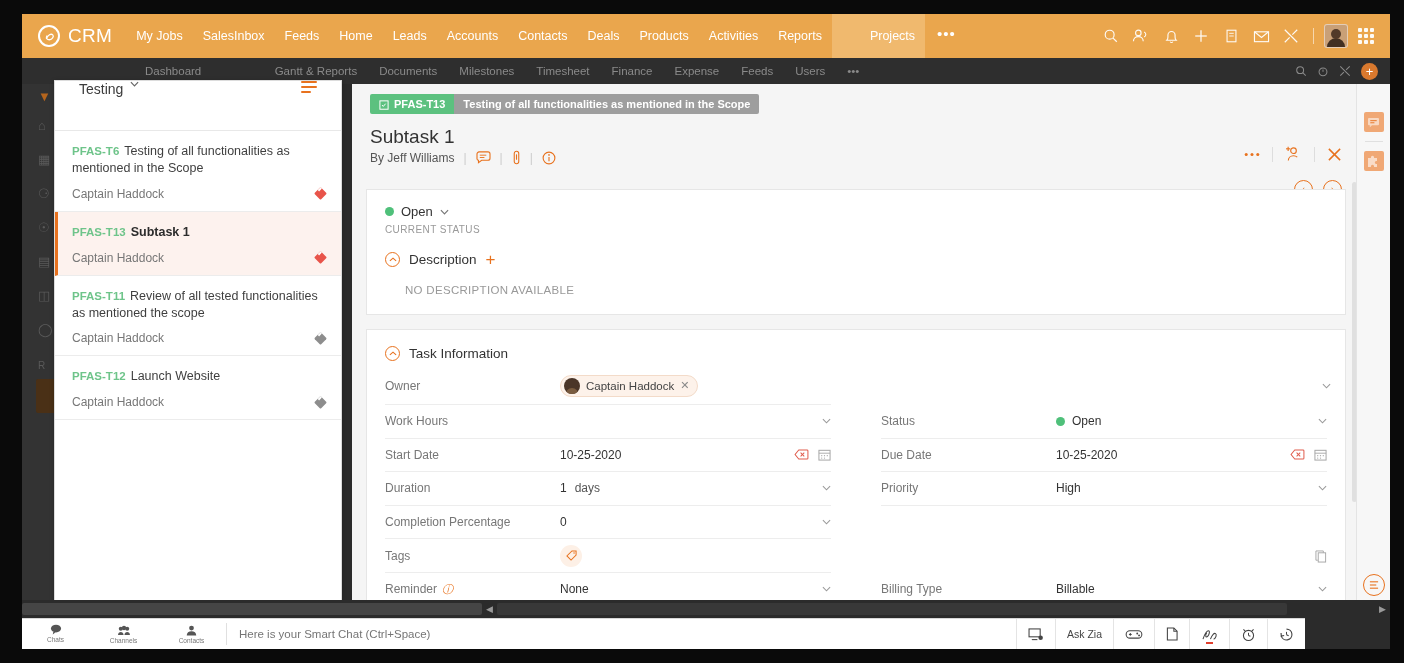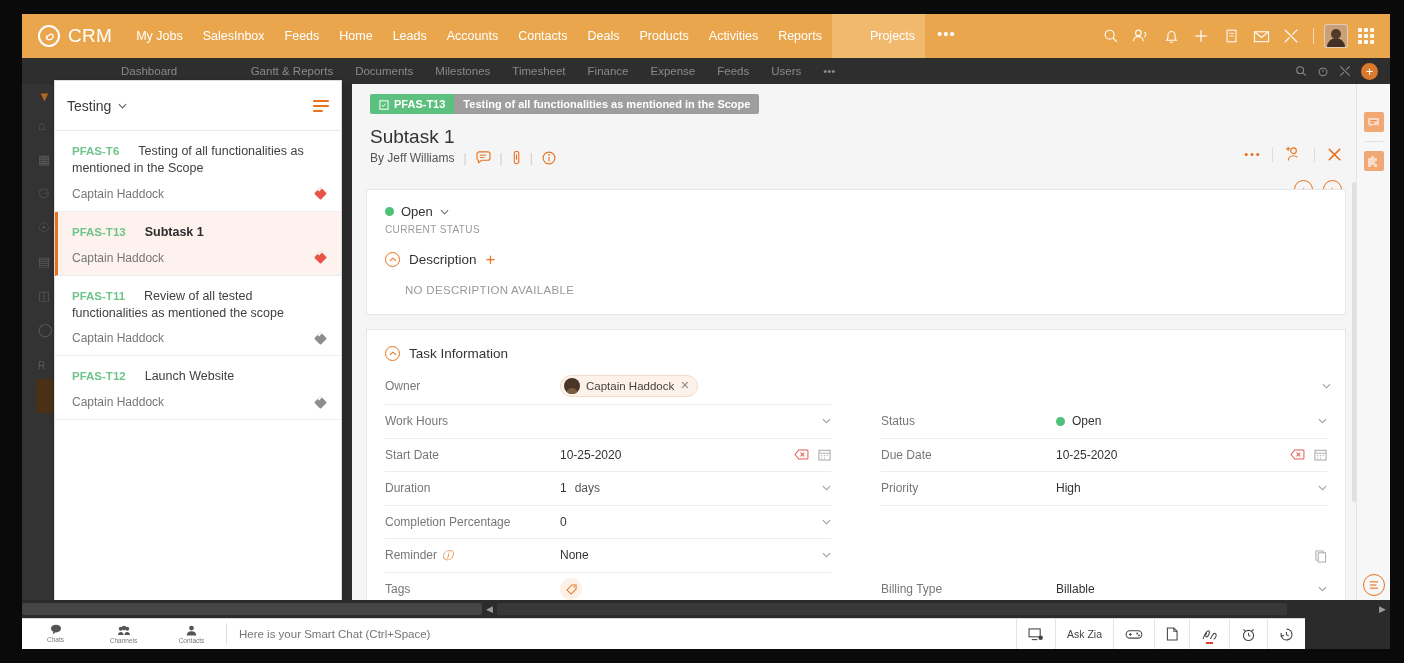--- a/index.html
+++ b/index.html
@@ -61,21 +61,21 @@
   .tb-grid {
     width: 16px; height: 16px;
     display: grid; grid-template-columns: repeat(3, 4px); grid-template-rows: repeat(3, 4px);
     gap: 2px;
   }
   .tb-grid i { background: #fff; border-radius: 1px; display: block; }
 
   
   .subnav {
     position: absolute; left: 0; top: 44px; width: 1368px; height: 26px;
-    background: #2e2e2e; display: flex; align-items: center; padding-left: 88px;
+    background: #2e2e2e; display: flex; align-items: center; padding-left: 112px;
   }
   .subnav-item { font-size: 11.5px; color: #8a8a8a; padding: 0 11px; cursor: pointer; white-space: nowrap; }
   .subnav-item.active { color: #c2703a; margin-top: 28px; }
   .subnav-right { margin-left: auto; display: flex; align-items: center; gap: 10px; padding-right: 12px; }
   .subnav-ic { color: #8a8a8a; font-size: 12px; }
   .subnav-plus {
     width: 17px; height: 17px; border-radius: 50%; background: #d9792e; color: #fff;
     display: flex; align-items: center; justify-content: center; font-size: 13px; line-height: 1;
   }
 
@@ -93,38 +93,38 @@
   .rail-label { padding: 14px 0 6px 16px; font-size: 10px; color: #5a5a5a; letter-spacing: .5px; }
   .rail-block { margin: 2px 0 0 14px; width: 46px; height: 34px; background: #4a3016; border-radius: 2px; }
 
   
   .tasklist {
     position: absolute; left: 32px; top: 66px; width: 288px; height: 534px;
     background: #fff; border: 1px solid #dcdcdc; display: flex; flex-direction: column;
     box-shadow: 0 1px 4px rgba(0,0,0,.25);
   }
   .tl-head {
-    height: 50px; display: flex; align-items: center; padding: 0 12px;
+    height: 50px; display: flex; align-items: flex-start; padding: 0 24px;
     border-bottom: 1px solid #e8e8e8; flex: none;
   }
   .tl-title { font-size: 14px; color: #3b3b3b; }
   .tl-caret { margin-left: 7px; color: #666; font-size: 11px; }
   .tl-filter { margin-left: auto; display: flex; flex-direction: column; gap: 3px; cursor: pointer; }
   .tl-filter i { display: block; background: #e8721e; height: 2px; border-radius: 1px; }
   .tl-filter i:nth-child(1) { width: 16px; }
   .tl-filter i:nth-child(2) { width: 16px; }
   .tl-filter i:nth-child(3) { width: 10px; }
   .tl-body { flex: 1; overflow: hidden; }
   .tl-item {
     padding: 12px 16px 10px 17px; border-bottom: 1px solid #ececec;
     position: relative; cursor: pointer;
   }
   .tl-item.selected { background: #fdf2ee; border-left: 3px solid #e8721e; padding-left: 14px; }
   .tl-line1 { font-size: 12.5px; line-height: 1.35; color: #3f3f3f; }
-  .tl-key { color: #6ec48a; font-weight: bold; margin-right: 19px; font-size: 11.5px; }
+  .tl-key { color: #6ec48a; font-weight: bold; margin-right: 5px; font-size: 11.5px; }
   .tl-item.selected .tl-name { font-weight: bold; color: #2c2c2c; }
   .tl-line2 { margin-top: 10px; display: flex; align-items: center; }
   .tl-owner { font-size: 12px; color: #777; }
   .tl-prio {
     margin-left: auto; width: 9px; height: 9px; transform: rotate(45deg); border-radius: 1px;
   }
   .tl-prio.high { background: #e8544a; }
   .tl-prio.med { background: #8d8d8d; }
   .tl-prio::after {
     content: ''; position: absolute; width: 2px; height: 4px; background: #fff;
@@ -657,42 +657,42 @@
             <div class="frow">
               <span class="flabel">Completion Percentage</span>
               <span class="fval">0</span>
               <span class="fcaret">
                 <svg width="9" height="6" viewBox="0 0 10 6">
                     <path d="M1 1l4 4 4-4" fill="none" stroke="#9a9a9a" stroke-width="1.2"></path>
                   </svg>
               </span>
             </div>
 
-            <div class="frow">
-              <span class="flabel">
-                <span>Reminder</span>
-                <span class="req">ⓘ</span>
-              </span>
-              <span class="fval">None</span>
-              <span class="fcaret">
-                <svg width="9" height="6" viewBox="0 0 10 6">
-                    <path d="M1 1l4 4 4-4" fill="none" stroke="#9a9a9a" stroke-width="1.2"></path>
-                  </svg>
-              </span>
-            </div>
-
             <div class="frow tall">
               <span class="flabel">Tags</span>
               <span class="fval">
                 <span class="tag-btn">
                   <svg width="11" height="11" viewBox="0 0 12 12">
                       <path d="M6.5 1h4.5v4.5L5.5 11 1 6.5z" fill="none" stroke="#e8721e" stroke-width="1.1"></path>
                       <circle cx="8.8" cy="3.2" r=".8" fill="#e8721e"></circle>
                     </svg>
                 </span>
+              </span>
+            </div>
+
+            <div class="frow">
+              <span class="flabel">
+                <span>Reminder</span>
+                <span class="req">ⓘ</span>
+              </span>
+              <span class="fval">None</span>
+              <span class="fcaret">
+                <svg width="9" height="6" viewBox="0 0 10 6">
+                    <path d="M1 1l4 4 4-4" fill="none" stroke="#9a9a9a" stroke-width="1.2"></path>
+                  </svg>
               </span>
             </div>
           </div>
 
           <div>
             <div class="frow" style="height:38px;border-bottom:none"></div>
 
             <div class="frow">
               <span class="flabel">Status</span>
               <span class="fval">

